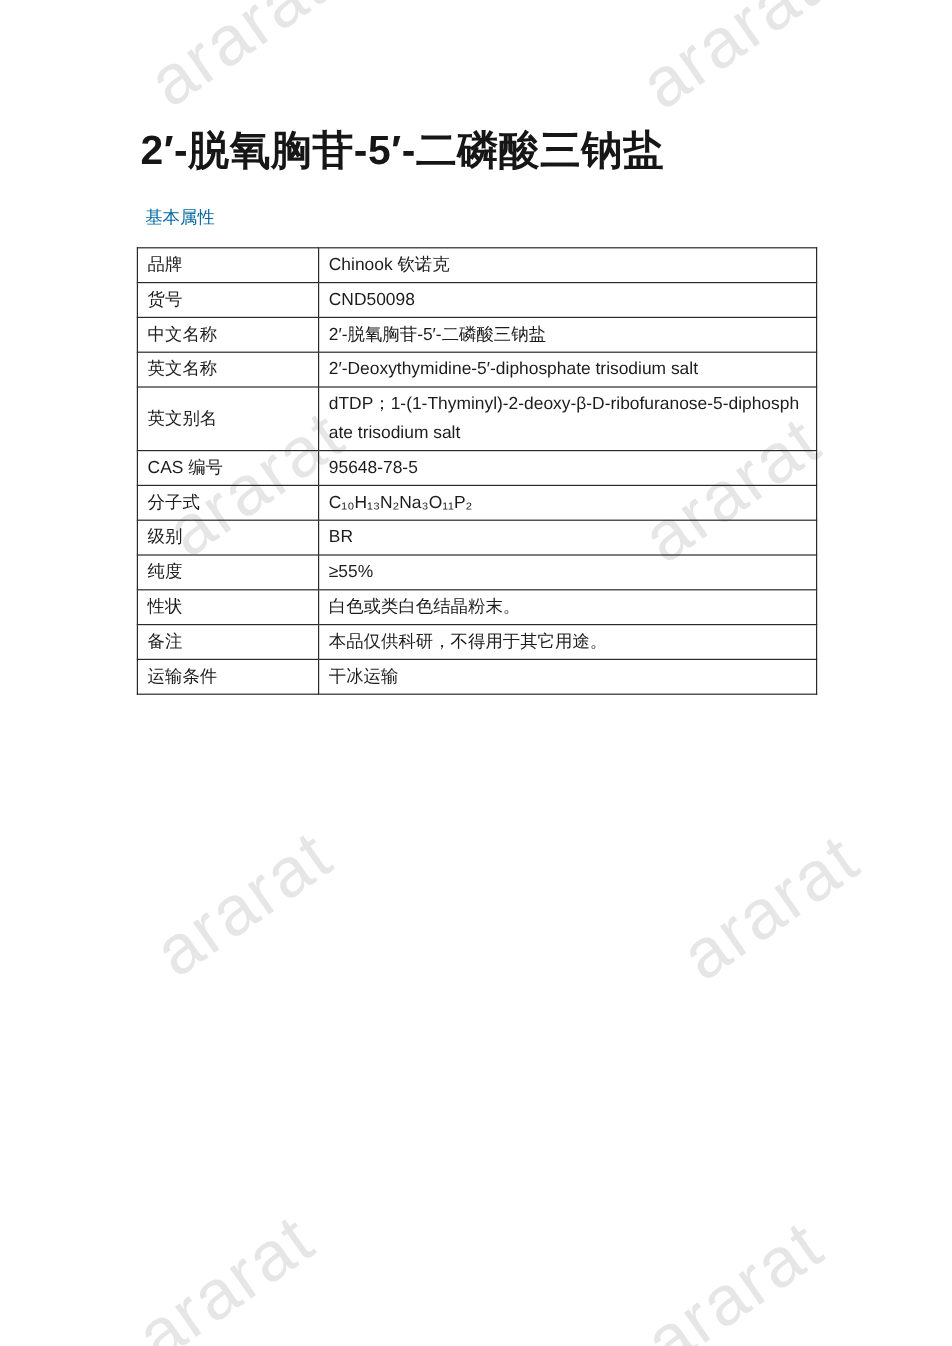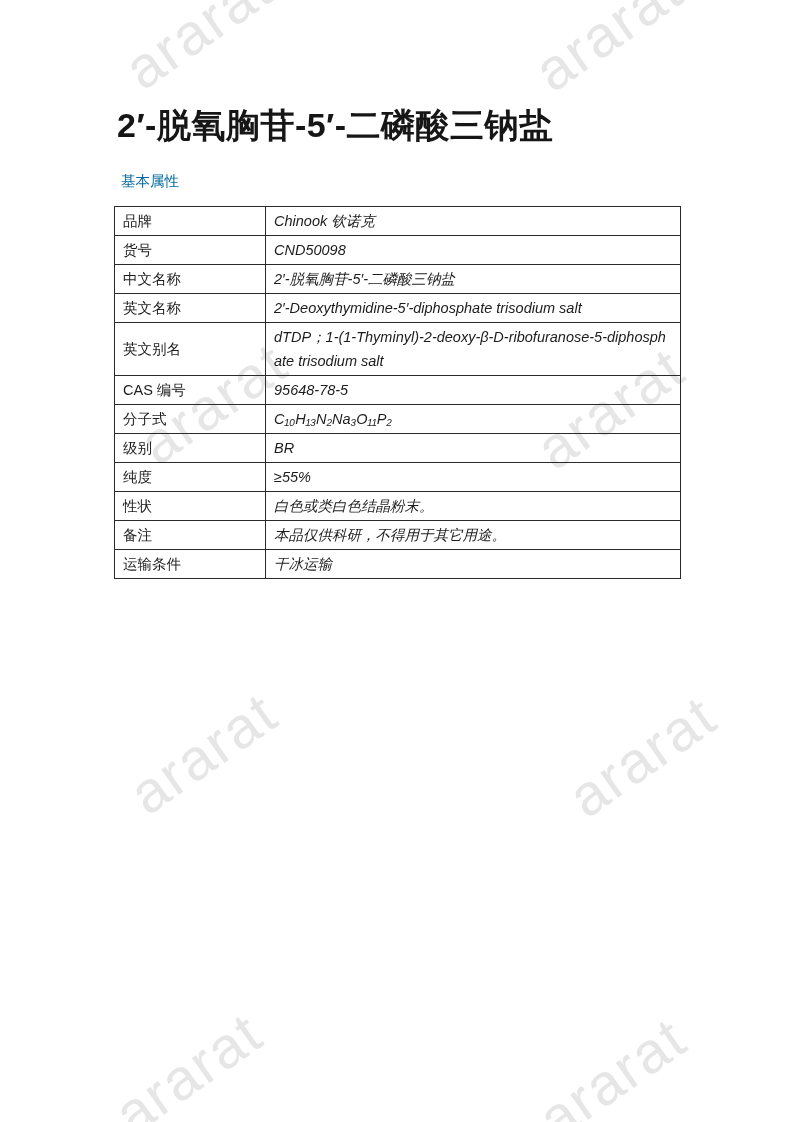--- a/index.html
+++ b/index.html
@@ -57,21 +57,21 @@
     border: 1px solid #2a2a2a;
     font-size: 14.5px;
     color: #1c1c1c;
     padding: 2px 8px;
     line-height: 24px;
     height: 27px;
     vertical-align: middle;
     background: transparent;
   }
   td.prop-label { width: 151px; margin-left: 44px; }
-  td.prop-value { width: 415px; word-break: break-all; font-style: italic; }
+  td.prop-value { width: 415px; word-break: break-all; }
 </style>
 </head>
 <body>
 
 <div class="page">
 
   <div id="wm-layer">
       <div class="watermark" style="left: 198px; top: 28px;">ararat</div>
       <div class="watermark" style="left: 608px; top: 30px;">ararat</div>
       <div class="watermark" style="left: 213px; top: 403px;">ararat</div>

